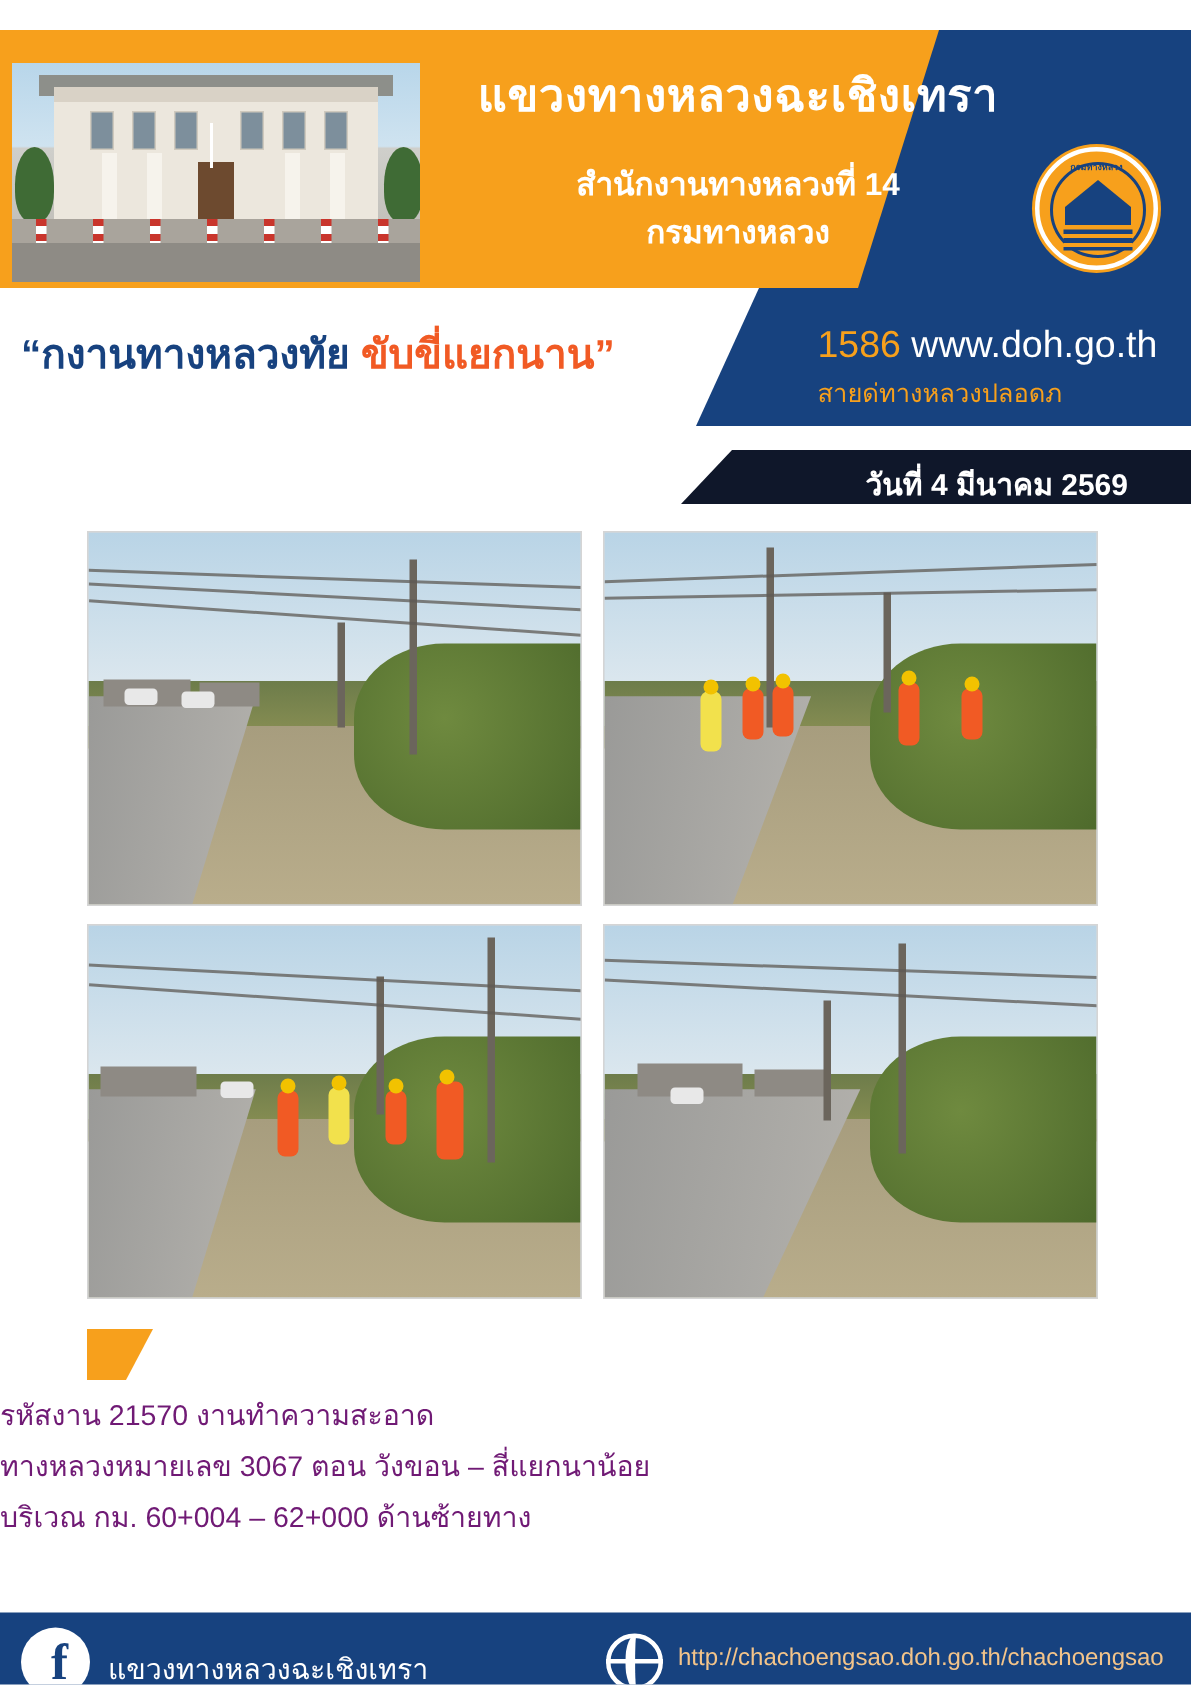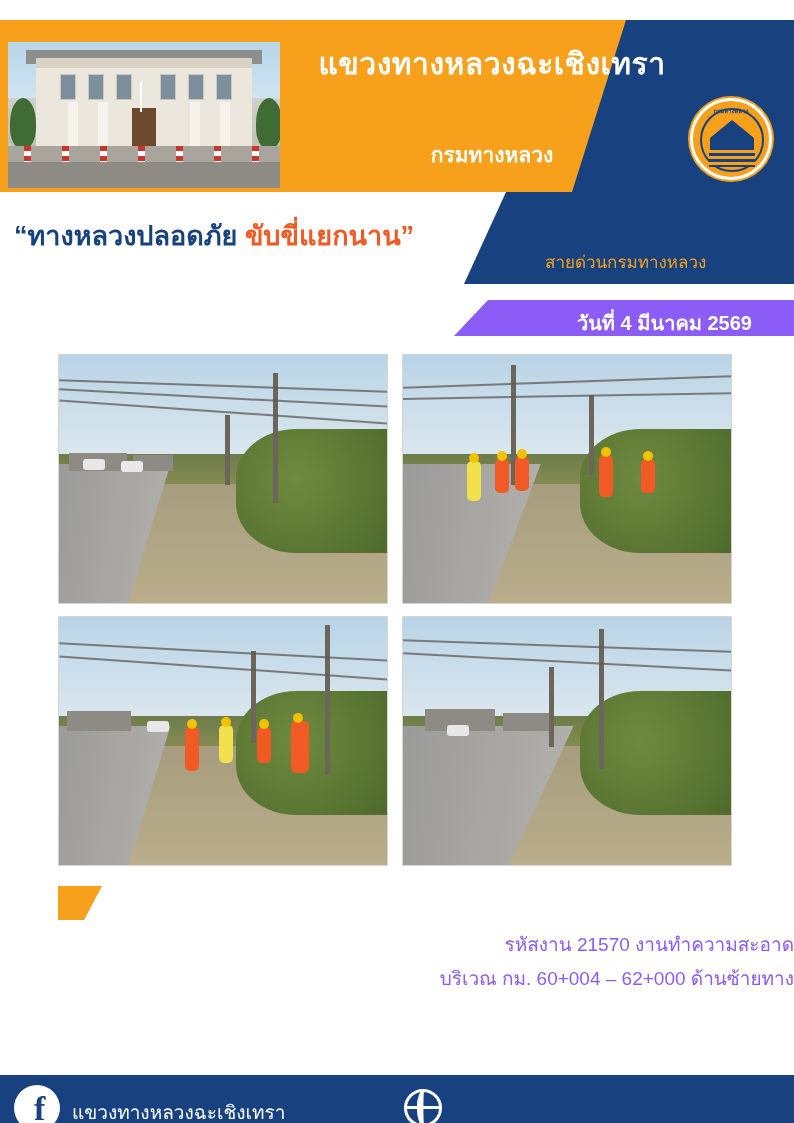--- a/index.html
+++ b/index.html
@@ -186,21 +186,21 @@
   .m-arm { position: absolute; top: 60px; width: 12px; height: 20px; background: #f15a24; border-radius: 6px; }
   .m-vest {
     position: absolute; left: 32px; top: 60px; width: 26px; height: 20px;
     background: #f2e14c;
   }
 
   
   .date-banner {
     position: absolute; right: 0; top: 280px;
     width: 340px; height: 36px;
-    background: #8b5cf6;
+    background: #0f172a;
     clip-path: polygon(34px 0, 340px 0, 340px 36px, 0 36px);
     text-align: center;
   }
   .date-banner span {
     position: absolute; right: 42px; top: 7px;
     color: #ffffff; font-size: 20px; font-weight: bold;
   }
 
   
   .photos {
@@ -250,21 +250,21 @@
     width: 44px; height: 34px;
     background: #f7a01c;
     clip-path: polygon(0 0, 44px 0, 26px 34px, 0 34px);
   }
   .cap-banner span {
     position: absolute; left: 46px; top: 6px;
     color: #ffffff; font-size: 18px; font-weight: bold; white-space: nowrap;
   }
   .cap-lines {
     position: absolute; left: 0; top: 908px; width: 794px;
-    text-align: right; color: #8b5cf6;
+    text-align: left; color: #701a75;
   }
   .cap-lines div {
     font-size: 19px; line-height: 34px;
   }
 
   
   .footer {
     position: absolute; left: 0; top: 1055px;
     width: 794px; height: 68px;
     background: #17427f;
@@ -334,50 +334,55 @@
       <div class="hp-stripe" style="left:16px"></div>
       <div class="hp-stripe" style="left:54px"></div>
       <div class="hp-stripe" style="left:92px"></div>
       <div class="hp-stripe" style="left:130px"></div>
       <div class="hp-stripe" style="left:168px"></div>
       <div class="hp-stripe" style="left:206px"></div>
       <div class="hp-stripe" style="left:244px"></div>
     </div>
 
     <div class="header-title">แขวงทางหลวงฉะเชิงเทรา</div>
+    <div class="header-sub1">สำนักงานทางหลวงที่  14</div>
     <div class="header-sub2">กรมทางหลวง</div>
 
     <div class="logo-seal">
       <div class="ring"></div>
       <div class="topText">กรมทางหลวง</div>
       <div class="inner"></div>
       <div class="bars"></div>
     </div>
   </div>
 
   <div class="band">
     <div class="band-blue"></div>
 
     <div class="slogan">
-      <span>“ทางหลวงปลอดภัย </span><span class="hl">ขับขี่แยกนาน”</span>
+      <span>“กงานทางหลวงทัย </span><span class="hl">ขับขี่แยกนาน”</span>
     </div>
 
     <div class="mascot">
       <div class="m-helmet"></div>
       <div class="m-brim"></div>
       <div class="m-face"></div>
       <div class="m-eye" style="left:31px"></div>
       <div class="m-eye" style="left:54px"></div>
       <div class="m-arm" style="left:8px"></div>
       <div class="m-arm" style="left:70px"></div>
       <div class="m-body"></div>
       <div class="m-vest"></div>
     </div>
 
-    <div class="hotline-sub">สายด่วนกรมทางหลวง</div>
+    <div class="hotline">
+      <span class="num">1586</span>
+      <span>www.doh.go.th</span>
+    </div>
+    <div class="hotline-sub">สายด่ทางหลวงปลอดภ</div>
   </div>
 
   <div class="date-banner">
     <span>วันที่ 4 มีนาคม 2569</span>
   </div>
 
   <div class="photos">
 
     <div class="ph ph1">
       <div class="sky"></div>
@@ -462,24 +467,26 @@
       <div class="wire" style="left:0; top:28px; width:330px; transform:rotate(2deg);"></div>
       <div class="wire" style="left:0; top:44px; width:330px; transform:rotate(3deg);"></div>
       <div class="car" style="left:44px; top:108px;"></div>
     </div>
   </div>
 
   <div class="cap-banner-orange"></div>
 
   <div class="cap-lines">
     <div>รหัสงาน 21570 งานทำความสะอาด</div>
+    <div>ทางหลวงหมายเลข 3067 ตอน วังขอน – สี่แยกนาน้อย</div>
     <div>บริเวณ กม. 60+004 – 62+000  ด้านซ้ายทาง</div>
   </div>
 
   <div class="footer">
     <div class="fb-icon">
         <i>f</i>
       </div>
     <div class="fb-label">แขวงทางหลวงฉะเชิงเทรา</div>
     <div class="globe"></div>
+    <div class="url">http://chachoengsao.doh.go.th/chachoengsao</div>
   </div>
 
 </div>
 
 </body></html>

